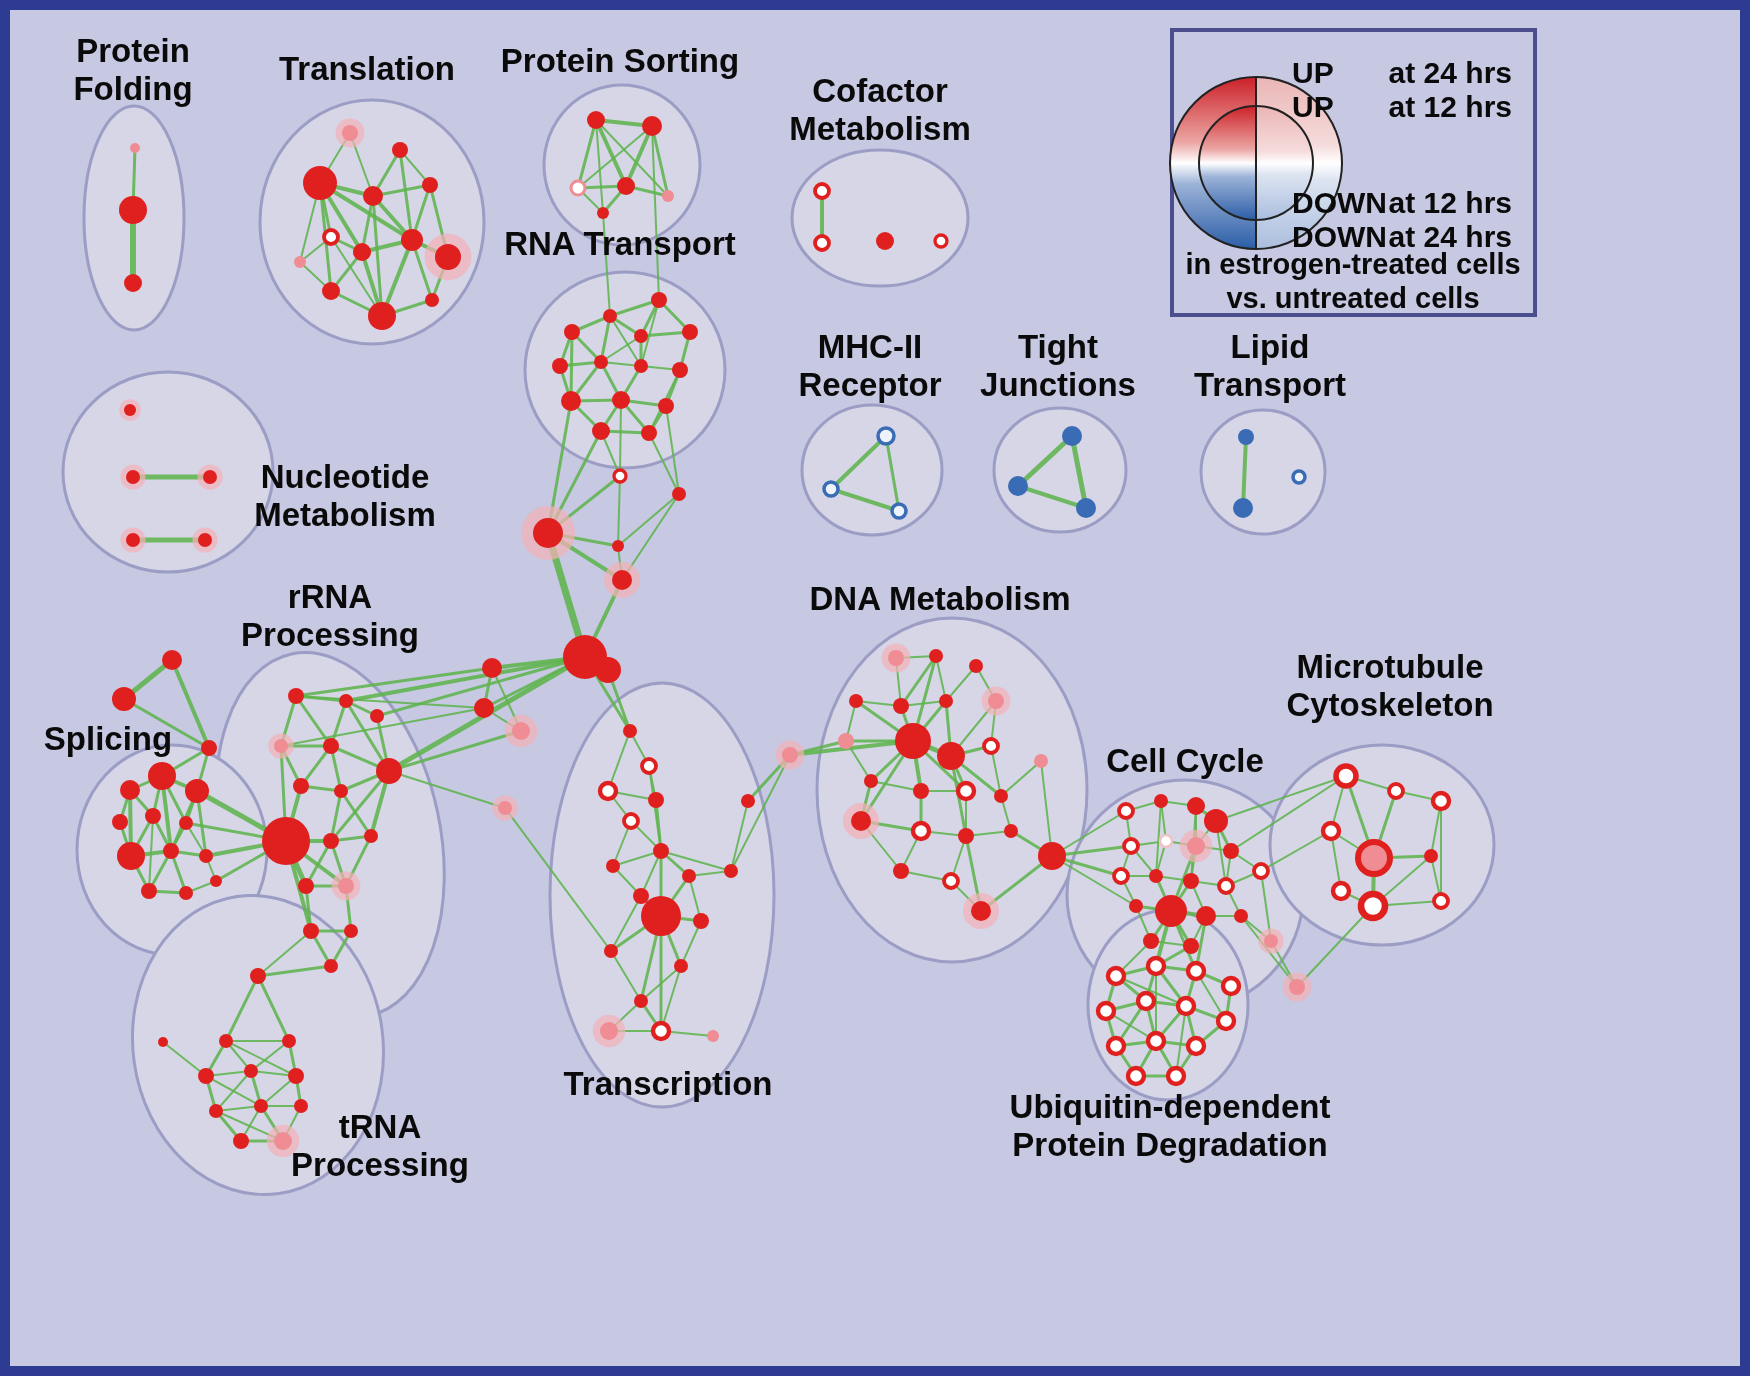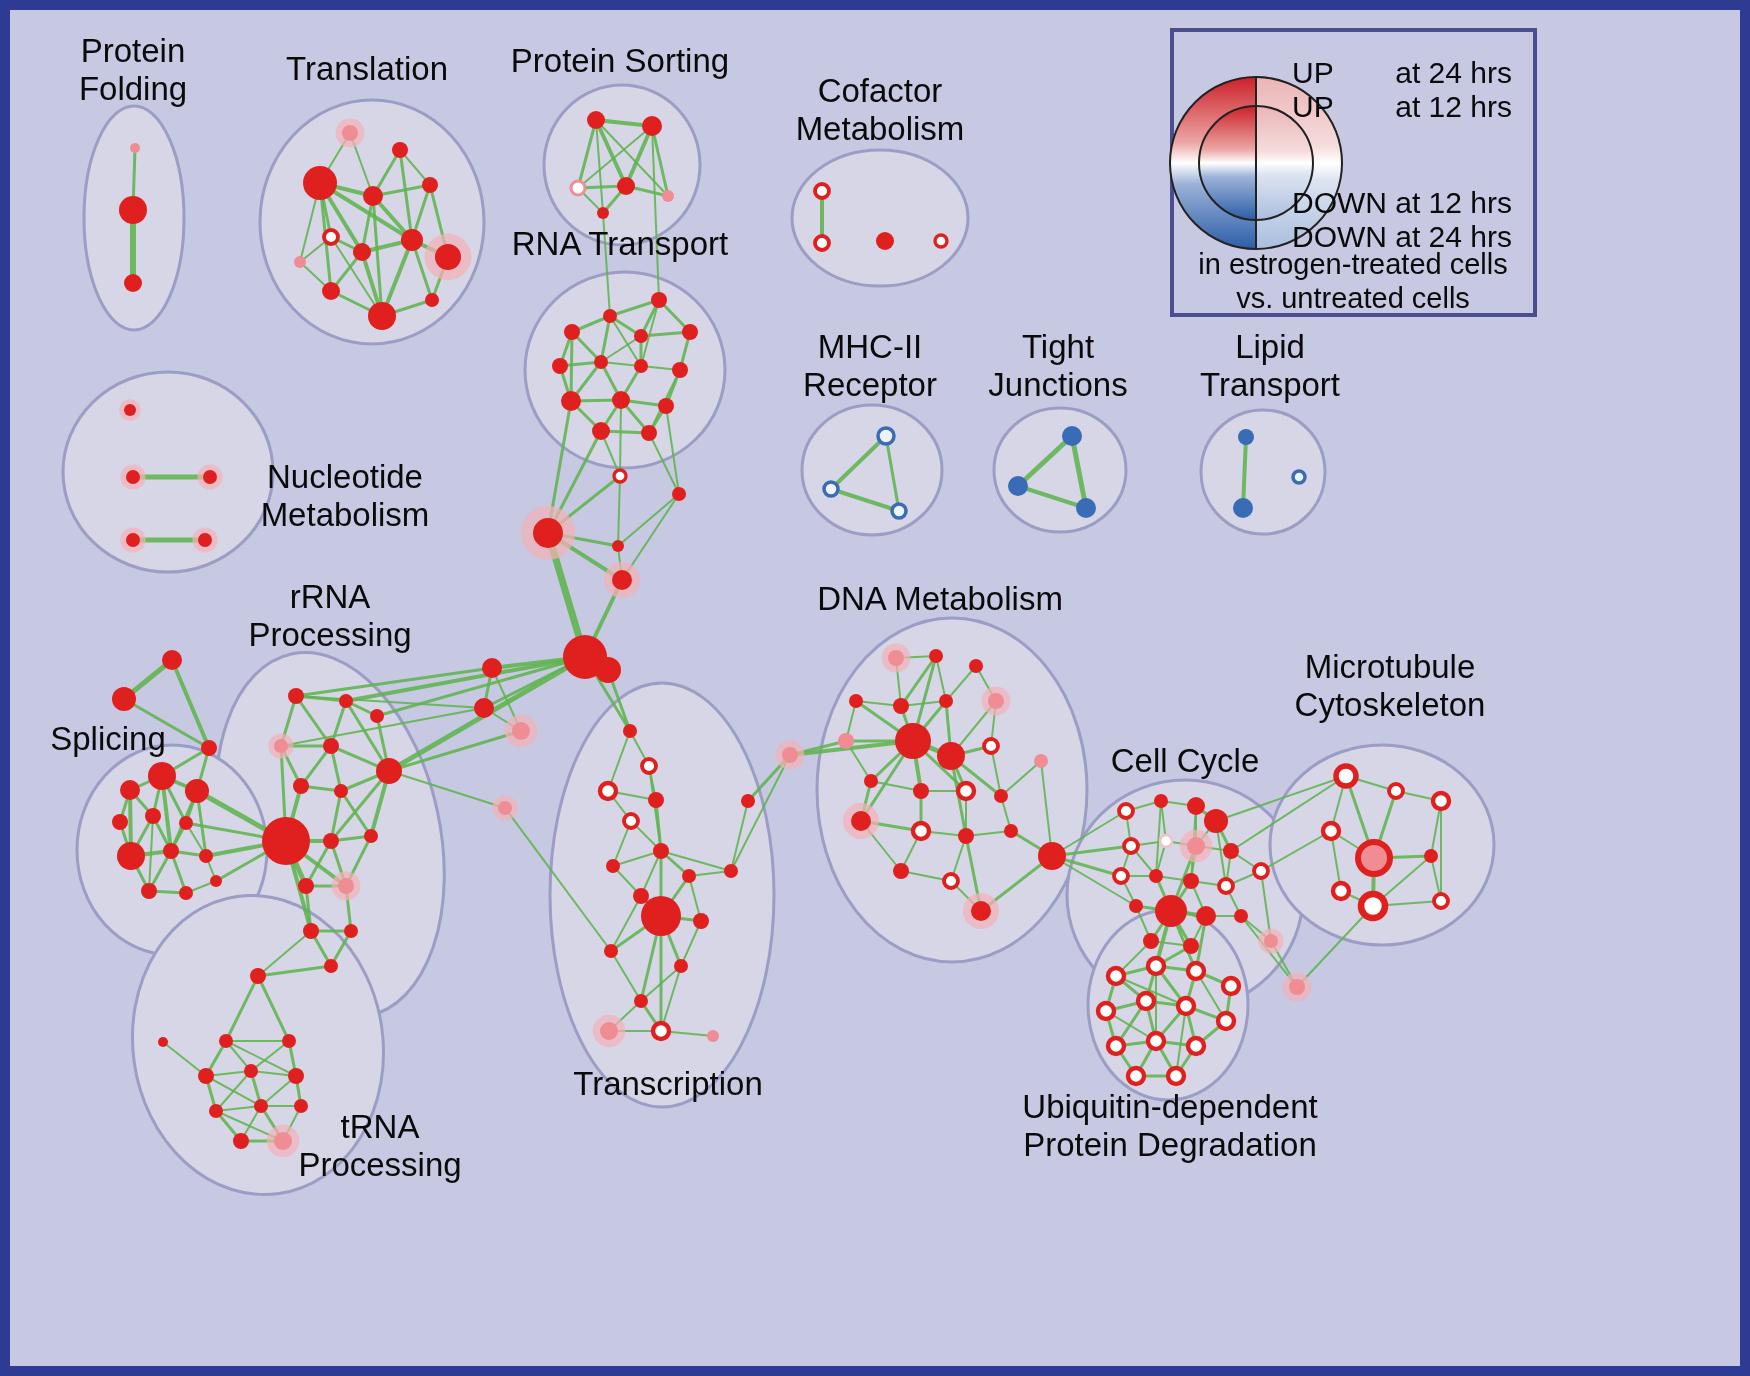--- a/index.html
+++ b/index.html
@@ -1,17 +1,17 @@
 <!DOCTYPE html>
 <html><head>
 <meta charset="utf-8">
 <style>
   html,body{margin:0;padding:0;background:#c7c8e2;}
   body{width:1750px;height:1376px;font-family:"Liberation Sans",sans-serif;}
-  #stage{position:relative;width:1750px;height:1376px;overflow:hidden;}
+  #stage{position:relative;width:1750px;height:1376px;overflow:hidden;font-weight:bold;}
   svg{position:absolute;left:0;top:0;}
   svg text{font-family:"Liberation Sans",sans-serif;}
 </style>
 </head>
 <body>
 
 <div id="stage">
   <svg id="net" width="1750" height="1376" viewBox="0 0 1750 1376">
       <rect x="0" y="0" width="1750" height="1376" fill="#c7c8e2"></rect>
       <rect x="5" y="5" width="1740" height="1366" fill="none" stroke="#2d3c92" stroke-width="10"></rect>

